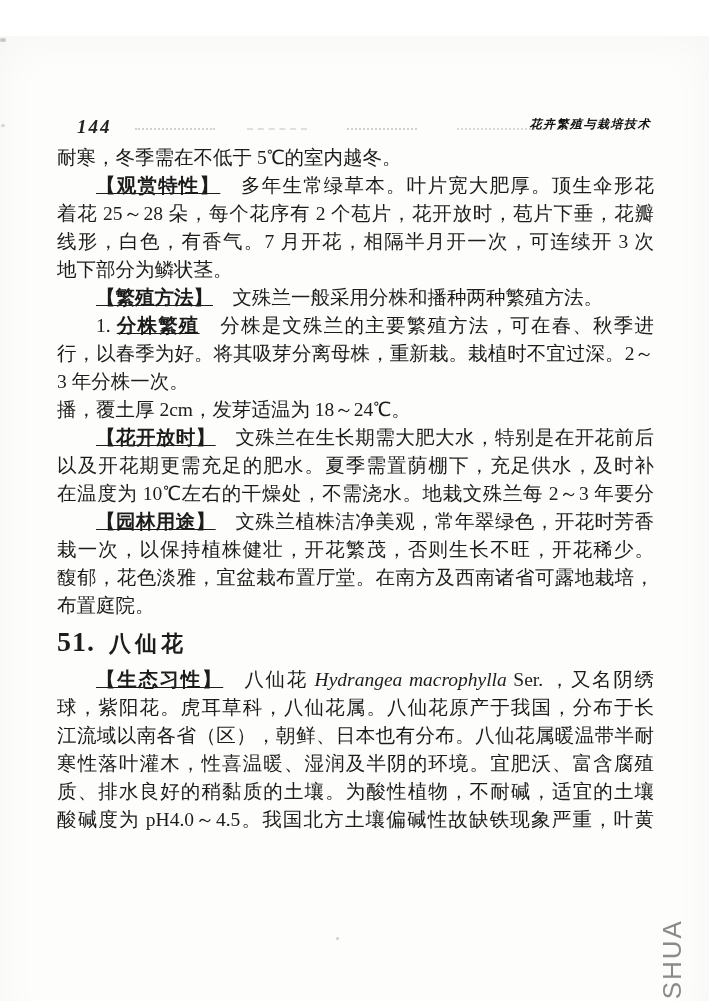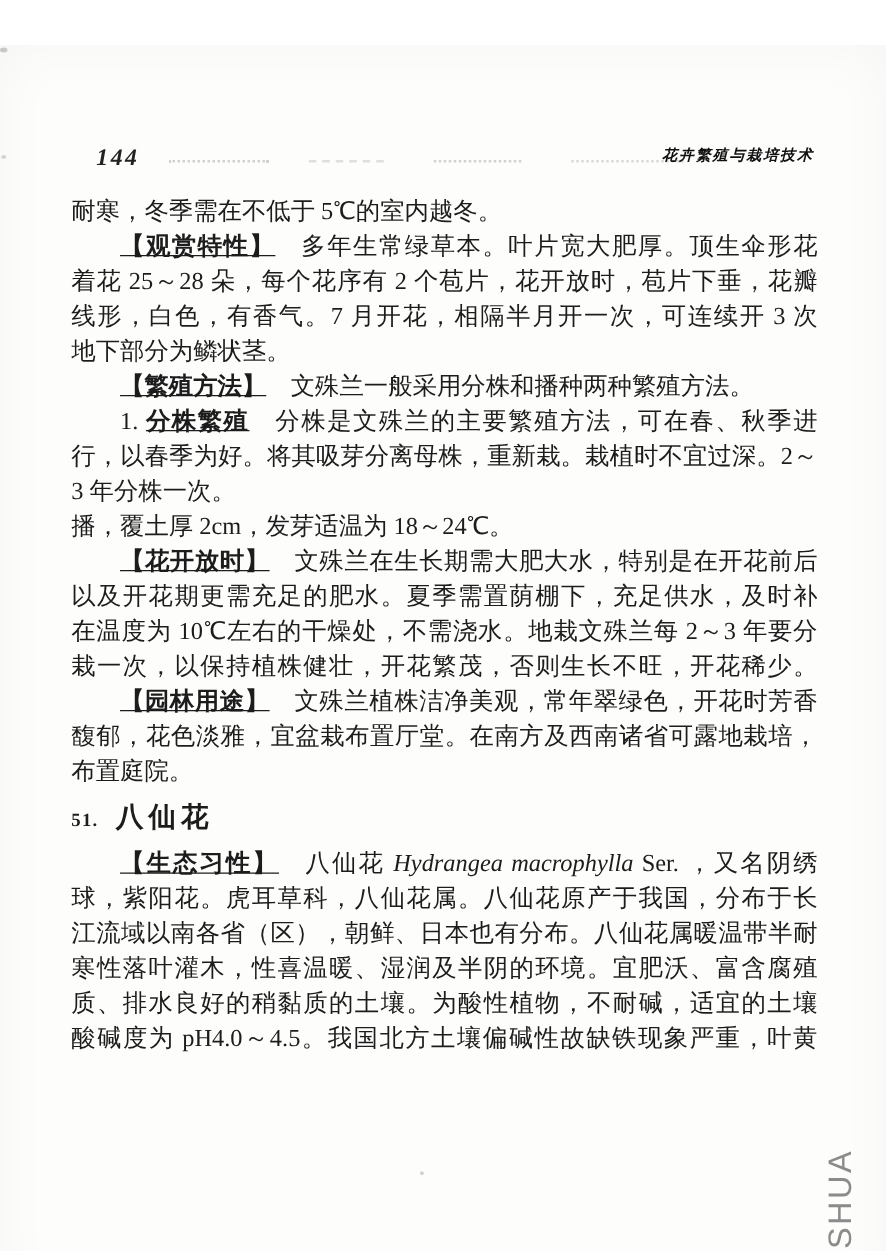--- a/index.html
+++ b/index.html
@@ -19,31 +19,31 @@
     position:absolute;right:2px;top:0;font-weight:bold;font-style:italic;
     font-size:12px;letter-spacing:1.5px;color:#111;
   }
   .noise{position:absolute;top:12px;height:0;border-top:2px dotted #c3c3c3;opacity:.75;}
   .noise.n1{left:78px;width:80px;}
   .noise.n2{left:190px;width:60px;border-top-style:dashed;opacity:.5;}
   .noise.n3{left:290px;width:70px;}
   .noise.n4{left:400px;width:90px;opacity:.6;}
   
   .text-body{
-    position:absolute;left:57px;top:120px;width:597px;
+    position:absolute;left:57px;top:108px;width:597px;
     font-size:19.5px;line-height:28px;
   }
   .line{height:28px;overflow:hidden;}
   .line.indent{text-indent:39px;}
   .line.fill{text-align:justify;text-align-last:justify;}
   .bold{font-weight:bold;text-decoration:underline;}
   .italic{font-style:italic;}
   
   .section-heading{height:46px;padding-top:8px;box-sizing:border-box;}
-  .sec-num{font-weight:bold;font-size:15px;letter-spacing:1px;}
+  .sec-num{font-weight:bold;font-size:28px;letter-spacing:1px;}
   .sec-title{font-weight:bold;font-size:22px;margin-left:14px;letter-spacing:4px;}
   
   .watermark{
     position:absolute;left:612px;top:915px;width:120px;height:40px;
     display:flex;align-items:center;justify-content:center;
     transform:rotate(-90deg);
     font-family:"Liberation Sans", sans-serif;
     font-size:26px;color:#8b8b8b;letter-spacing:2px;font-weight:400;
   }
   
@@ -73,22 +73,22 @@
       <div class="line fill"><span>线形，白色，有香气。7 月开花，相隔半月开一次，可连续开 3 次花。</span></div>
       <div class="line"><span>地下部分为鳞状茎。</span></div>
       <div class="line indent"><span class="bold">【繁殖方法】</span><span>　文殊兰一般采用分株和播种两种繁殖方法。</span></div>
       <div class="line indent fill"><span>1. </span><span class="bold">分株繁殖</span><span>　分株是文殊兰的主要繁殖方法，可在春、秋季进</span></div>
       <div class="line fill"><span>行，以春季为好。将其吸芽分离母株，重新栽。栽植时不宜过深。2～</span></div>
       <div class="line"><span>3 年分株一次。</span></div>
       <div class="line"><span>播，覆土厚 2cm，发芽适温为 18～24℃。</span></div>
       <div class="line indent fill"><span class="bold">【花开放时】</span><span>　文殊兰在生长期需大肥大水，特别是在开花前后</span></div>
       <div class="line fill"><span>以及开花期更需充足的肥水。夏季需置荫棚下，充足供水，及时补</span></div>
       <div class="line fill"><span>在温度为 10℃左右的干燥处，不需浇水。地栽文殊兰每 2～3 年要分</span></div>
+      <div class="line indent fill"><span class="bold">【园林用途】</span><span>　文殊兰植株洁净美观，常年翠绿色，开花时芳香</span></div>
       <div class="line fill"><span>栽一次，以保持植株健壮，开花繁茂，否则生长不旺，开花稀少。</span></div>
-      <div class="line indent fill"><span class="bold">【园林用途】</span><span>　文殊兰植株洁净美观，常年翠绿色，开花时芳香</span></div>
       <div class="line fill"><span>馥郁，花色淡雅，宜盆栽布置厅堂。在南方及西南诸省可露地栽培，</span></div>
       <div class="line"><span>布置庭院。</span></div>
       <div class="section-heading"><span class="sec-num">51.</span><span class="sec-title">八仙花</span></div>
       <div class="line indent fill"><span class="bold">【生态习性】</span><span>　八仙花 </span><span class="italic">Hydrangea macrophylla</span><span> Ser. ，又名阴绣</span></div>
       <div class="line fill"><span>球，紫阳花。虎耳草科，八仙花属。八仙花原产于我国，分布于长</span></div>
       <div class="line fill"><span>江流域以南各省（区），朝鲜、日本也有分布。八仙花属暖温带半耐</span></div>
       <div class="line fill"><span>寒性落叶灌木，性喜温暖、湿润及半阴的环境。宜肥沃、富含腐殖</span></div>
       <div class="line fill"><span>质、排水良好的稍黏质的土壤。为酸性植物，不耐碱，适宜的土壤</span></div>
       <div class="line fill"><span>酸碱度为 pH4.0～4.5。我国北方土壤偏碱性故缺铁现象严重，叶黄</span></div>
     </div>

